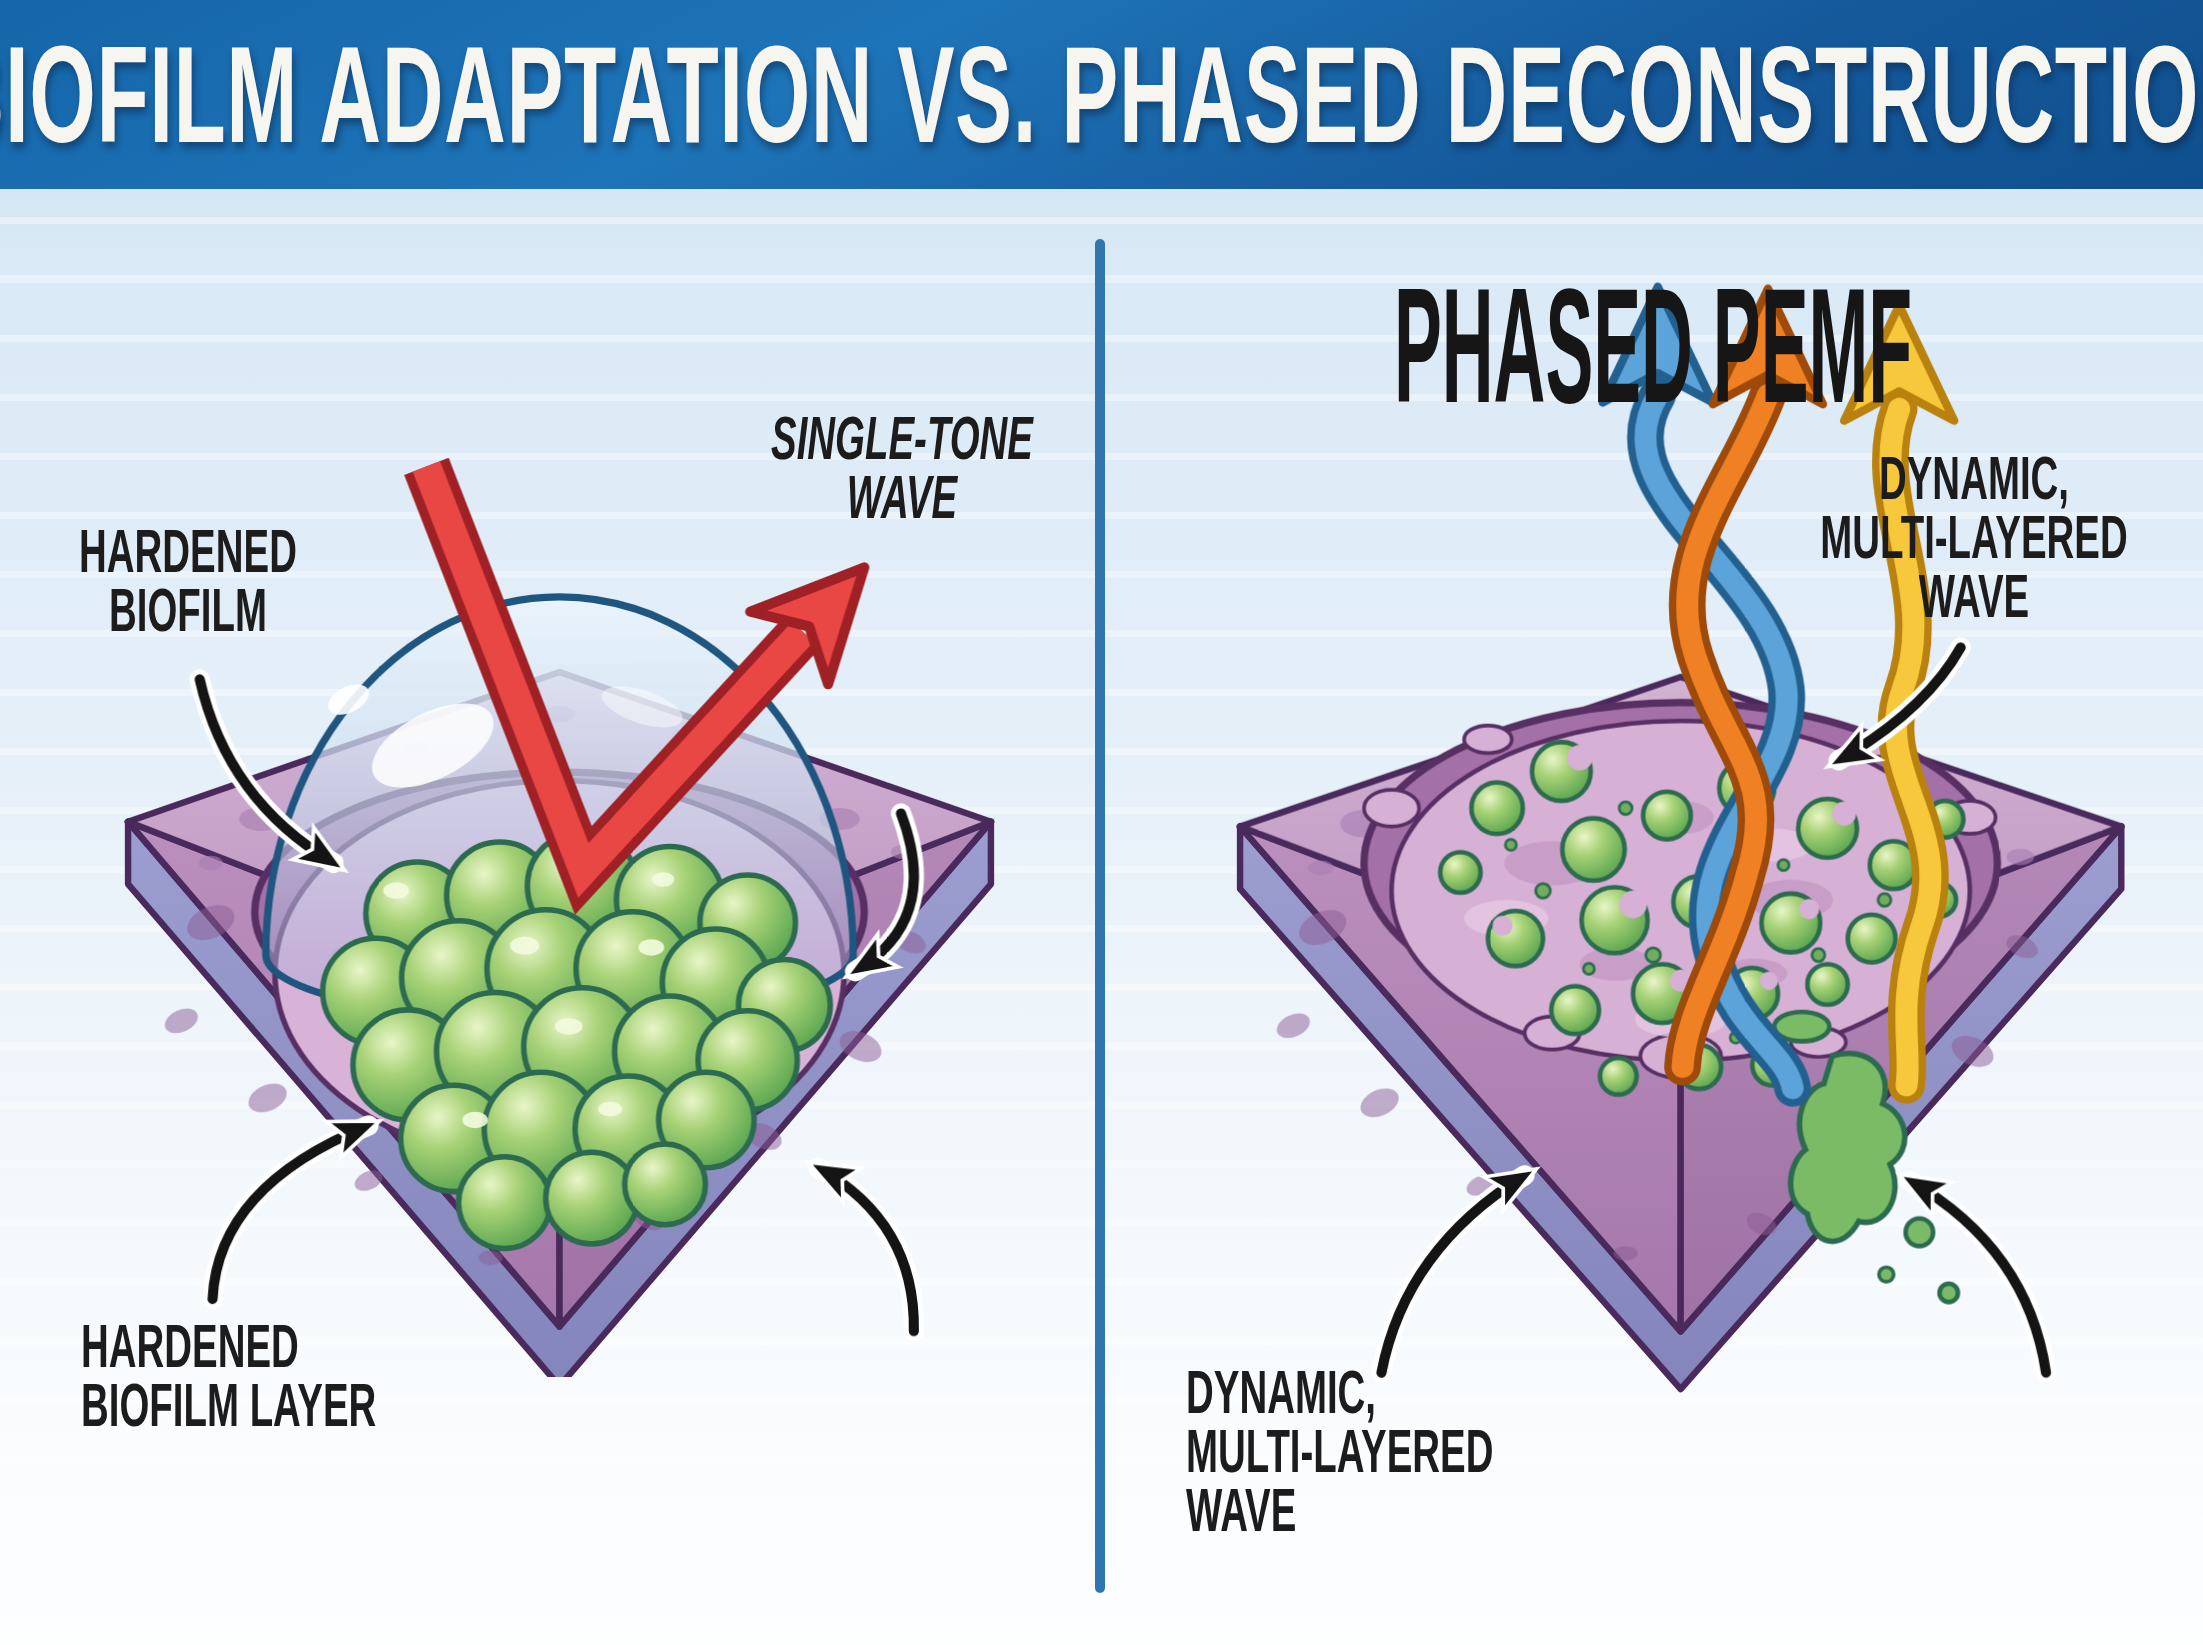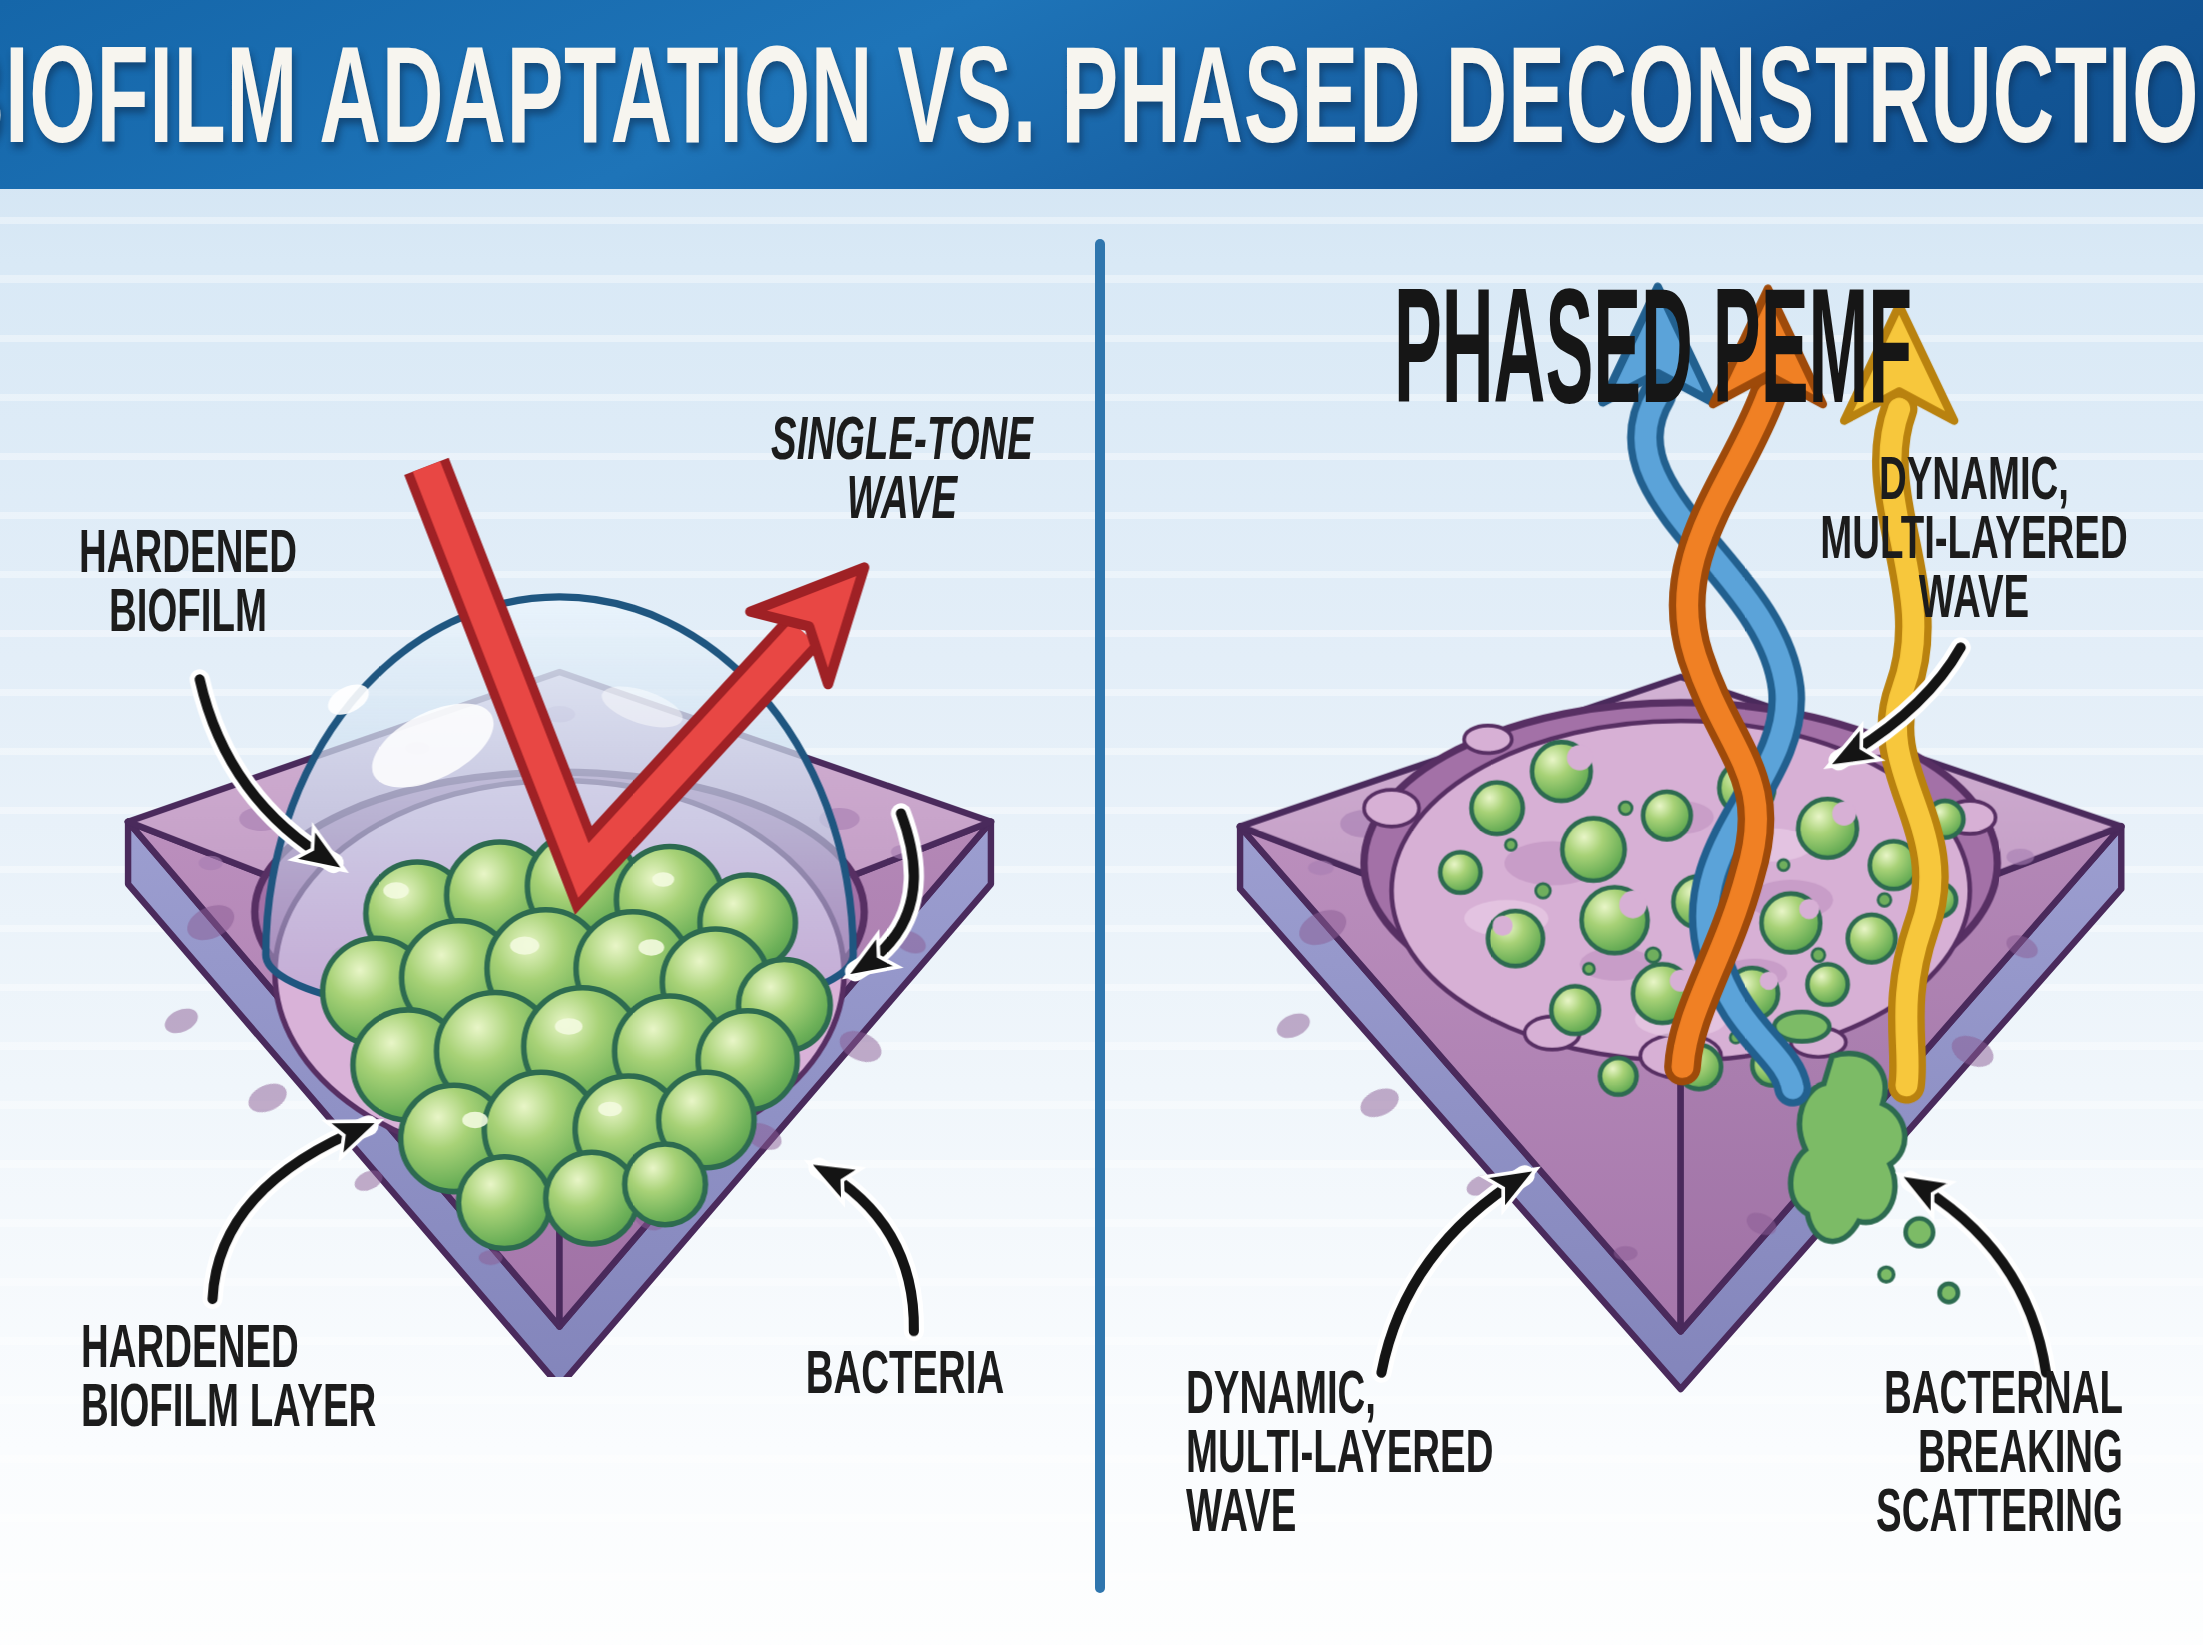--- a/index.html
+++ b/index.html
@@ -331,42 +331,30 @@
       <span class="ln" style="display:block">SINGLE-TONE</span>
       <span class="ln" style="display:block">WAVE</span>
     </span>
   </div>
   <div class="label l" style="left:81px;top:1317px;">
     <span class="inner">
       <span class="ln" style="display:block">HARDENED</span>
       <span class="ln" style="display:block">BIOFILM LAYER</span>
     </span>
   </div>
-  <div class="label c" style="left:905px;top:1343px;">
-    <span class="inner">
-      <span class="ln" style="display:block">BACTERIA</span>
-    </span>
-  </div>
 
   <div class="label c" style="left:1974px;top:449px;">
     <span class="inner">
       <span class="ln" style="display:block">DYNAMIC,</span>
       <span class="ln" style="display:block">MULTI-LAYERED</span>
       <span class="ln" style="display:block">WAVE</span>
     </span>
   </div>
   <div class="label l" style="left:1186px;top:1363px;">
     <span class="inner">
       <span class="ln" style="display:block">DYNAMIC,</span>
       <span class="ln" style="display:block">MULTI-LAYERED</span>
       <span class="ln" style="display:block">WAVE</span>
     </span>
   </div>
-  <div class="label r" style="right:81px;top:1363px;">
-    <span class="inner">
-      <span class="ln" style="display:block">BACTERNAL</span>
-      <span class="ln" style="display:block">BREAKING</span>
-      <span class="ln" style="display:block">SCATTERING</span>
-    </span>
-  </div>
 
 </div>
 
 
 </body></html>

